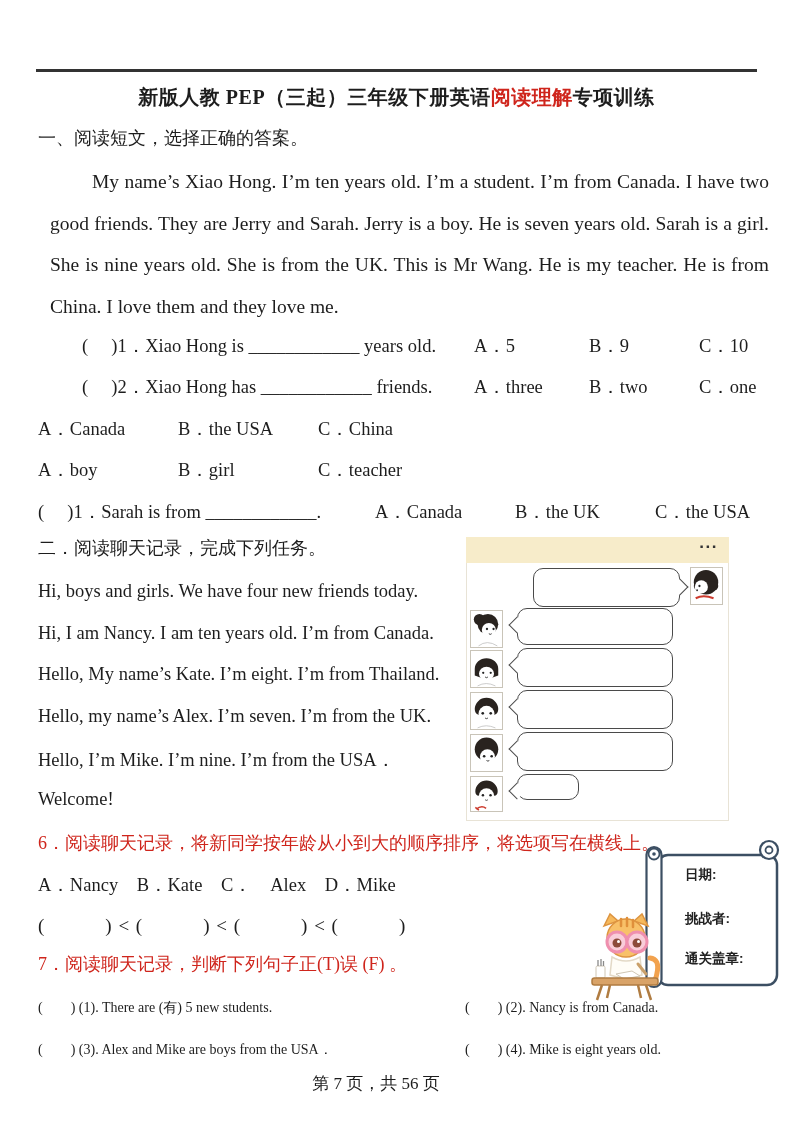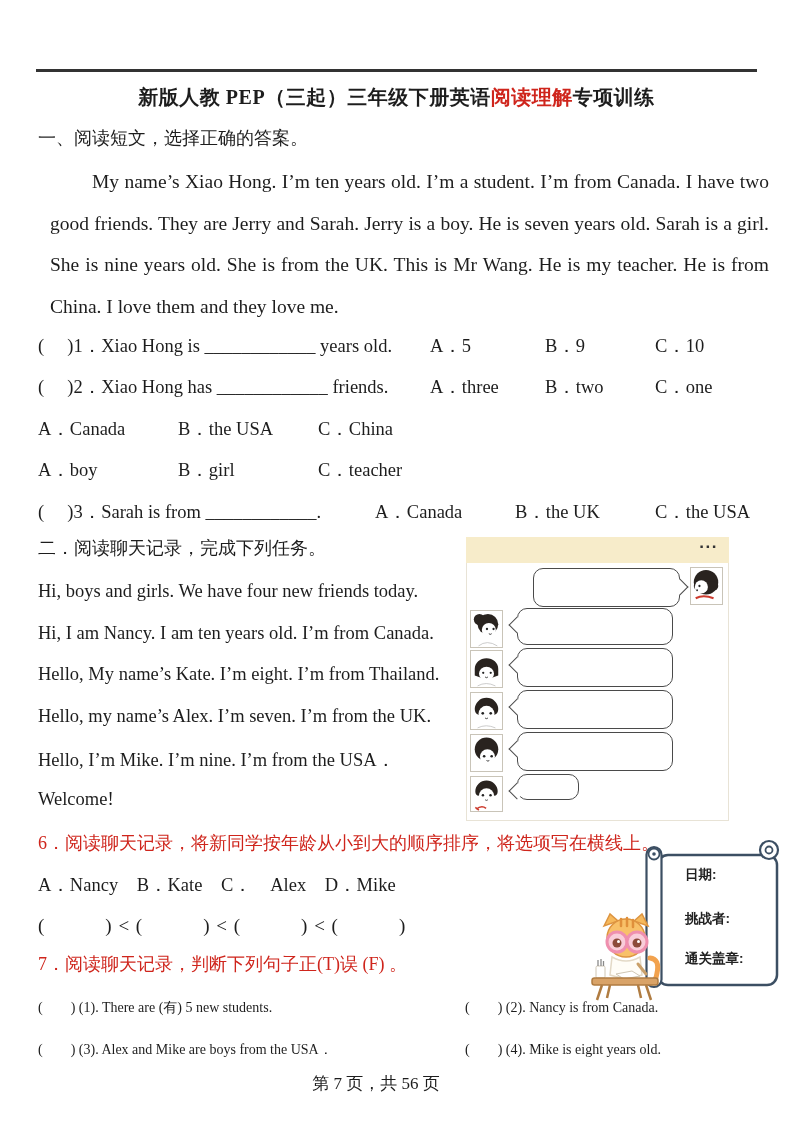--- a/index.html
+++ b/index.html
@@ -12,21 +12,21 @@
 
   .top-rule{left:36px;top:69px;width:721px;height:0;border-top:3.5px solid #333;}
   .title{left:0;top:84px;width:100%;text-align:center;font-size:20px;font-weight:bold;letter-spacing:.5px;white-space:nowrap;}
   .title .red{color:var(--red);}
 
   .sec-heading{left:38px;font-size:18px;white-space:nowrap;}
   .passage{left:38px;top:161px;width:719px;font-size:19.5px;line-height:41.5px;text-align:justify;text-indent:42px;margin-left:12px;}
 
   .q-row{left:38px;width:730px;display:flex;font-size:18.5px;white-space:nowrap;}
   .q-row .stem{display:inline-block;}
-  .q-row.wide .stem{width:392px;}
+  .q-row.wide .stem{width:392px;margin-left:44px;}
   .q-row.wide .opt-a{width:115px;}
   .q-row.wide .opt-b{width:110px;}
   .q-row.narrow .stem{width:337px;}
   .q-row.narrow .opt-a{width:140px;}
   .q-row.narrow .opt-b{width:140px;}
 
   .chat-line{left:38px;font-size:18.5px;white-space:nowrap;}
 
   .chat-panel{left:466px;top:537px;width:263px;height:284px;}
   .chat-header{position:absolute;left:0;top:0;right:0;height:26px;background:#f7ecca;}
@@ -82,21 +82,21 @@
   <span class="opt-a">A．Canada</span>
   <span class="opt-b">B．the USA</span>
   <span class="opt-c">C．China</span>
 </div>
 <div class="abs q-row narrow" style="top:457px">
   <span class="opt-a">A．boy</span>
   <span class="opt-b">B．girl</span>
   <span class="opt-c">C．teacher</span>
 </div>
 <div class="abs q-row narrow" style="top:499px">
-  <span class="stem">(　 )3．Sarah is from ____________.</span>
+  <span class="stem">(　 )1．Sarah is from ____________.</span>
   <span class="opt-a">A．Canada</span>
   <span class="opt-b">B．the UK</span>
   <span class="opt-c">C．the USA</span>
 </div>
 
 <div class="abs sec-heading" style="top:536px">二．阅读聊天记录，完成下列任务。</div>
 
 <div class="abs chat-line" style="top:581px">Hi, boys and girls. We have four new friends today.</div>
 <div class="abs chat-line" style="top:623px">Hi, I am Nancy. I am ten years old. I’m from Canada.</div>
 <div class="abs chat-line" style="top:664px">Hello, My name’s Kate. I’m eight. I’m from Thailand.</div>

